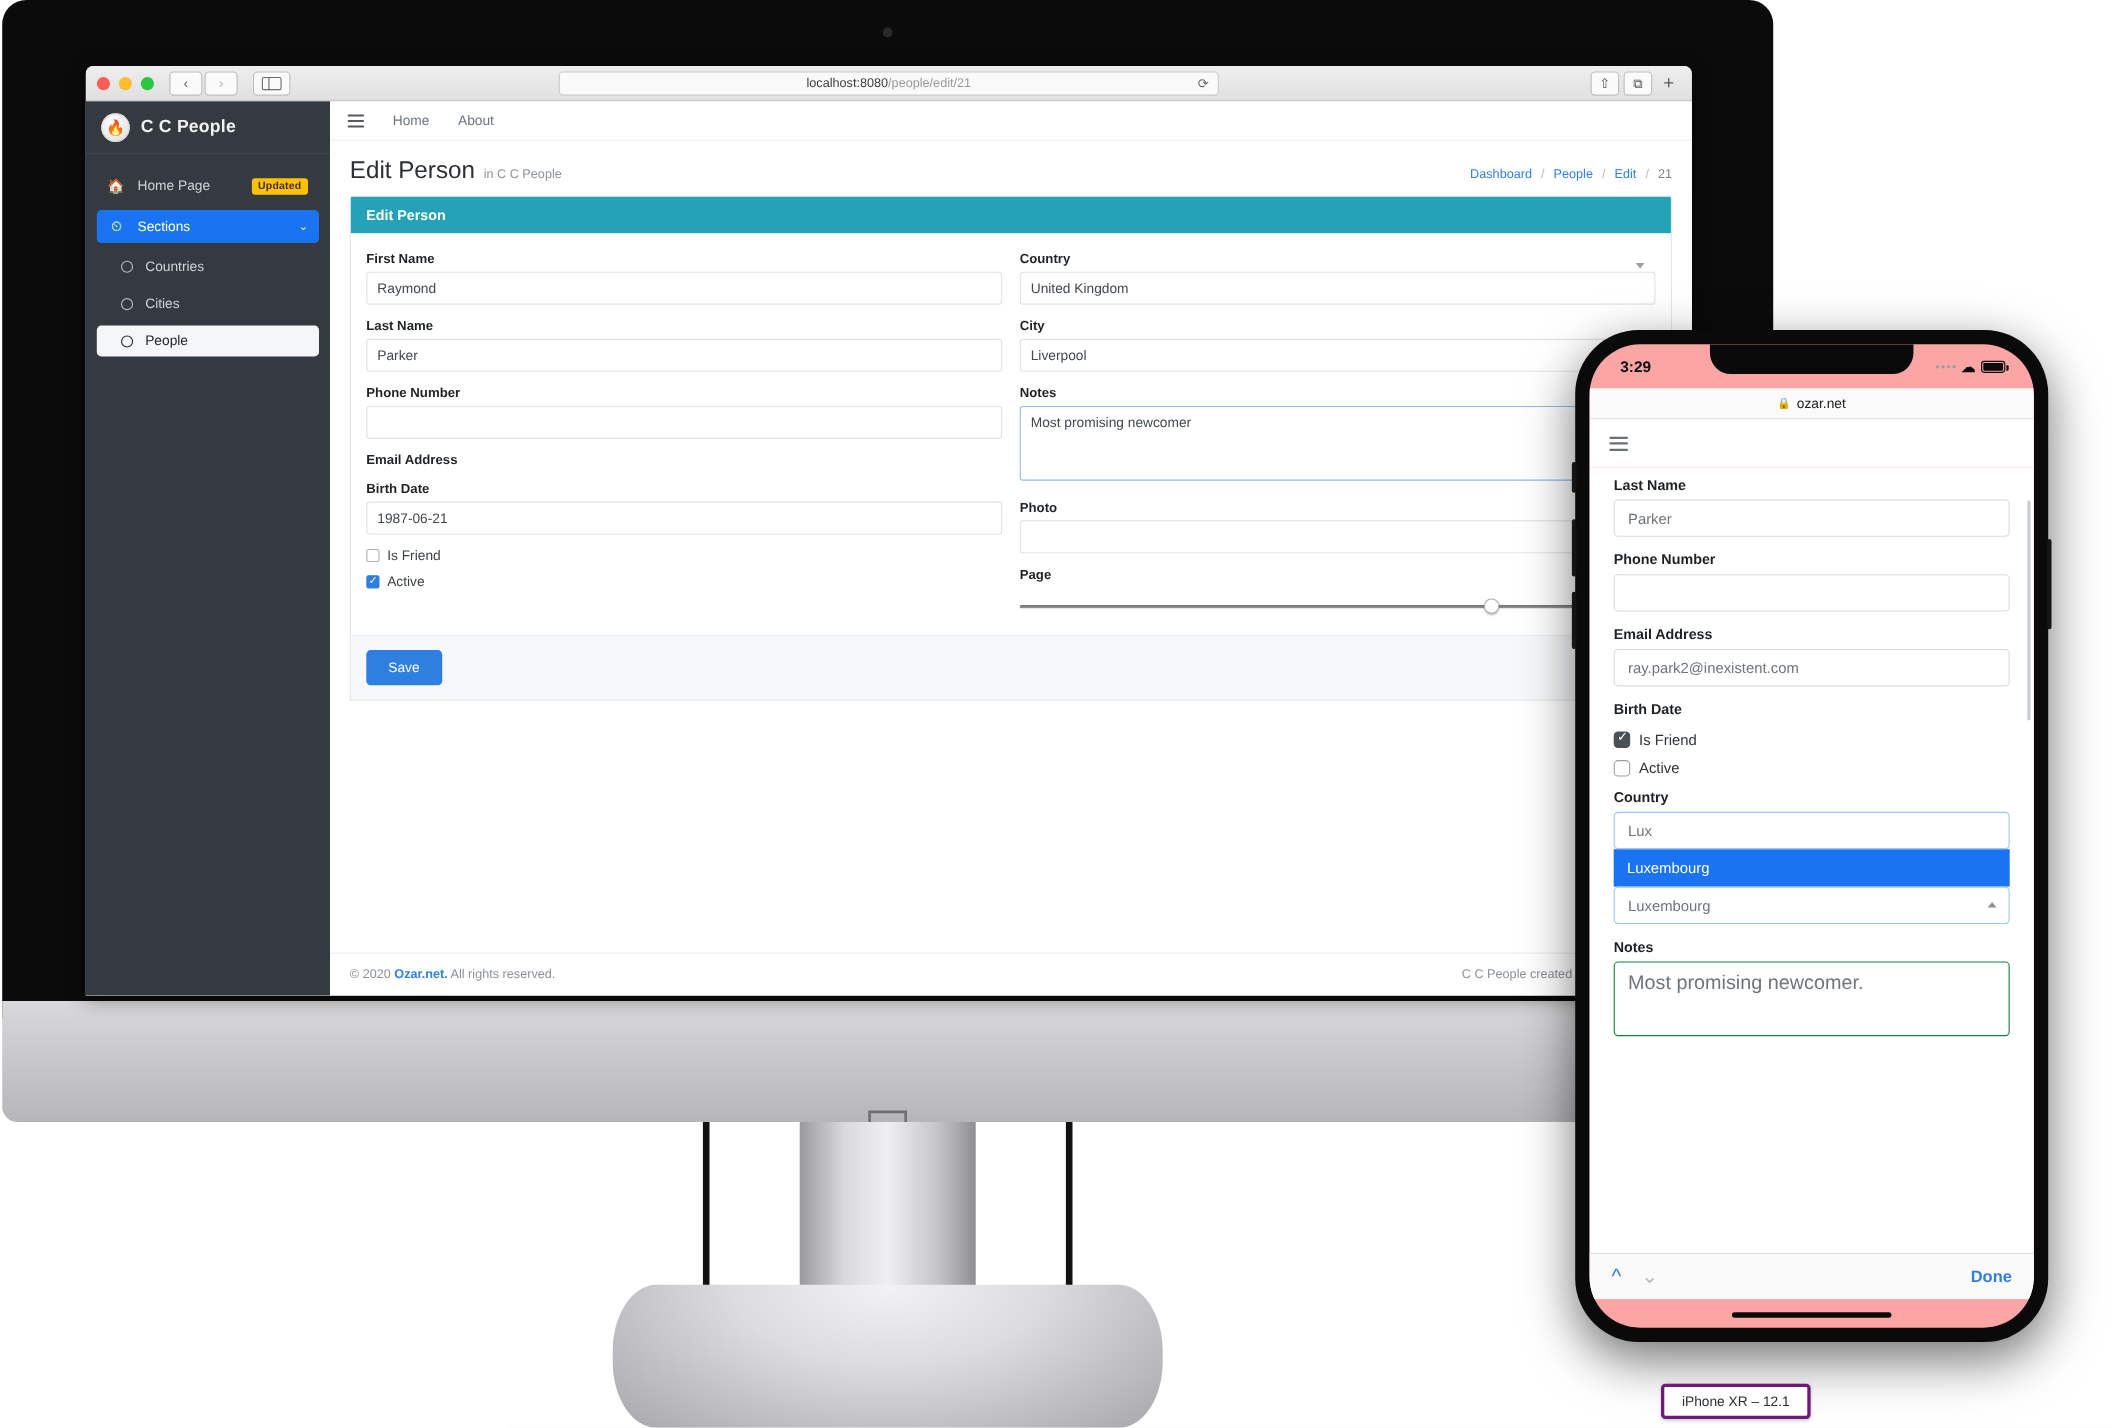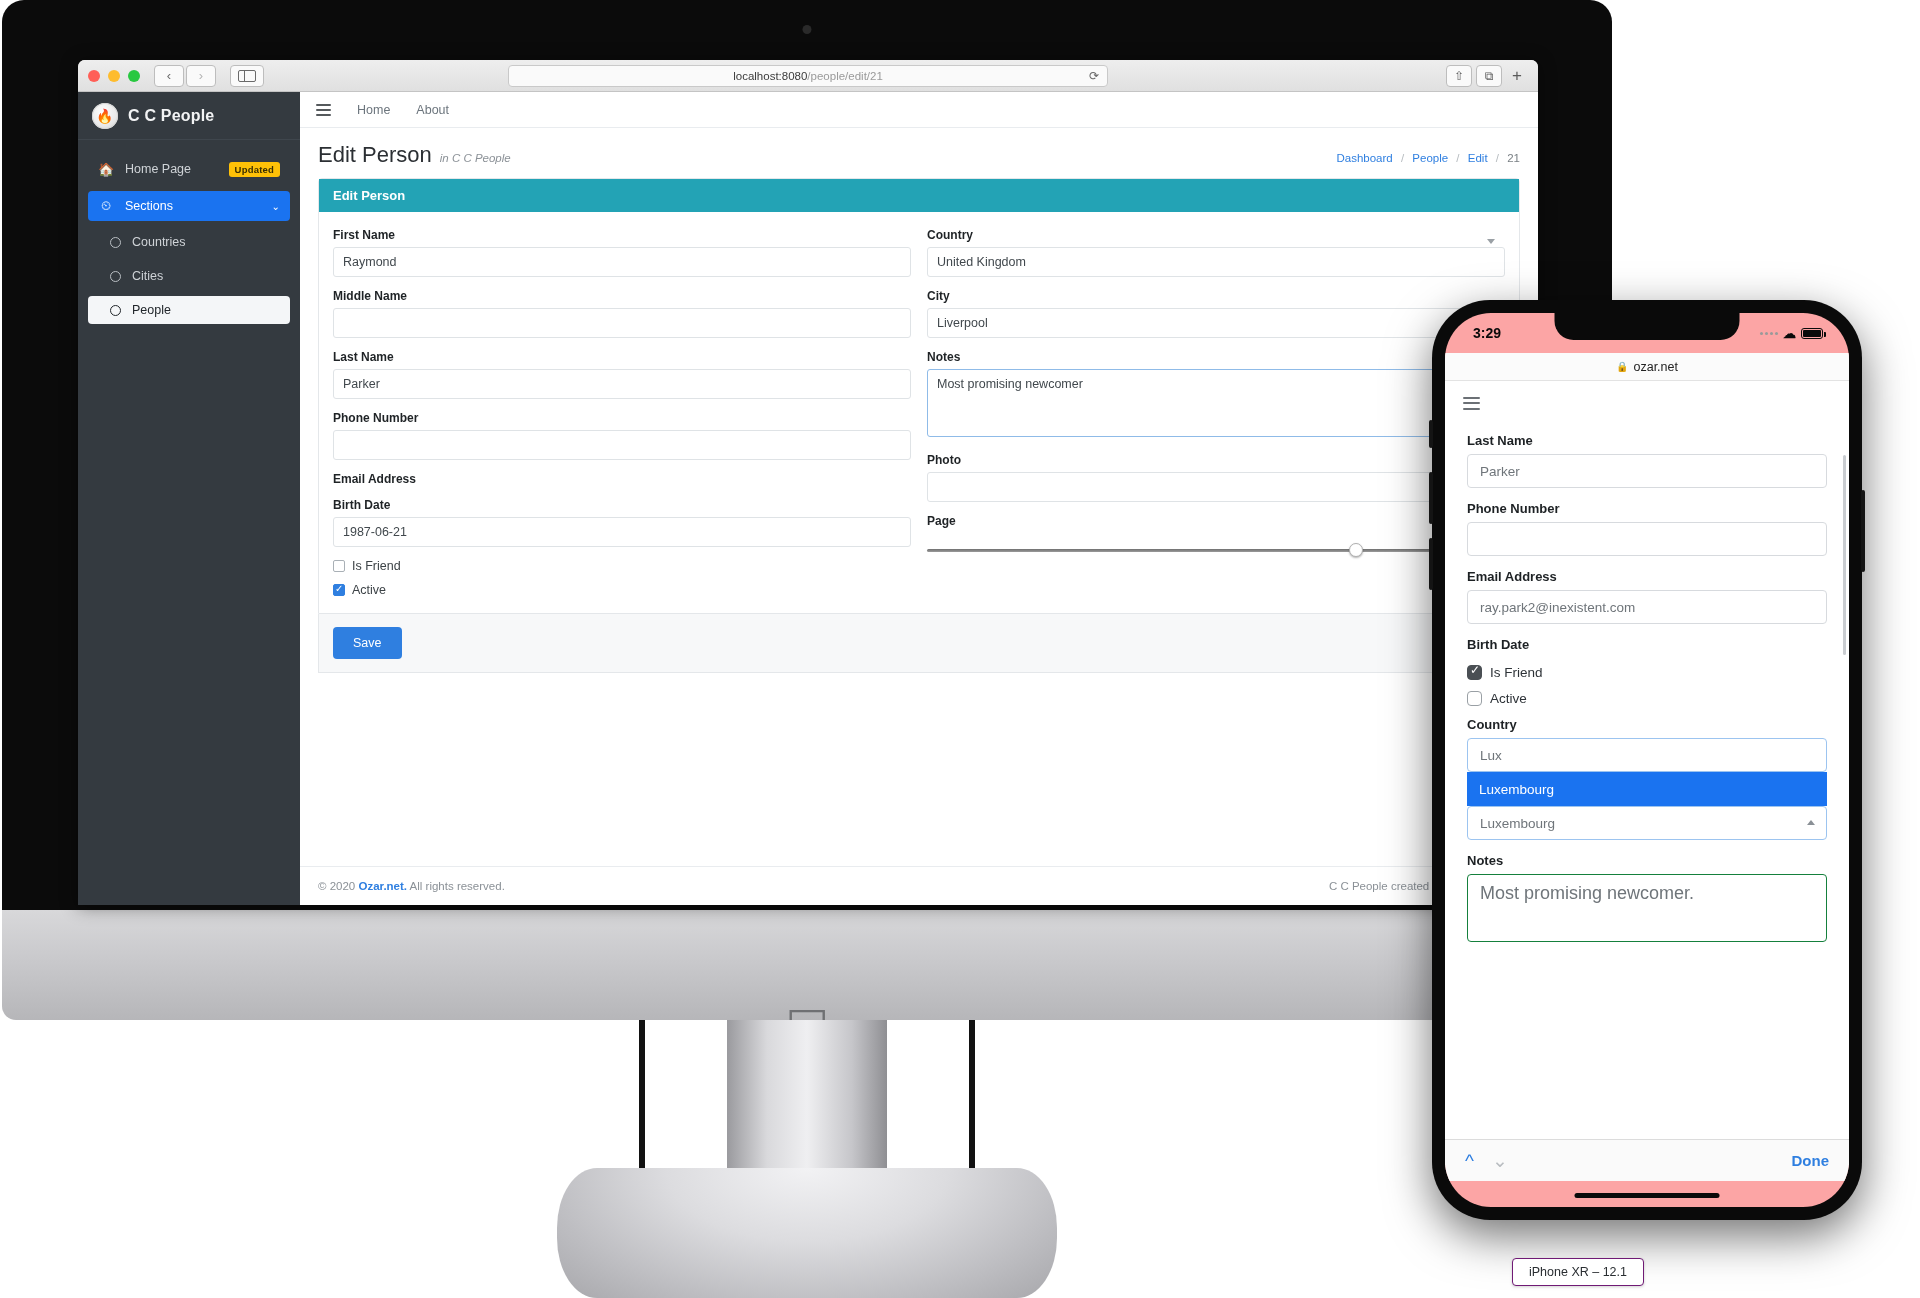--- a/index.html
+++ b/index.html
@@ -119,21 +119,21 @@
   
   .content { flex:1; display:flex; flex-direction:column; background:#fff; min-width:0; }
   .topnav { height:36px; background:#fff; border-bottom:1px solid #e9ecef;
     display:flex; align-items:center; gap:26px; padding:0 16px; }
   .burger { display:inline-flex; flex-direction:column; gap:3px; }
   .burger span { display:block; width:15px; height:2px; background:#55595c; border-radius:1px; }
   .topnav a { color:#6c757d; font-size:12.5px; text-decoration:none; }
 
   .page-head { padding:14px 18px 10px 18px; display:flex; align-items:baseline; background:#fff; }
   .page-title { font-size:22px; font-weight:400; color:#2b2f33; }
-  .page-sub { font-size:11.5px; color:#8b9197; margin-left:8px;font-style:italic; }
+  .page-sub { font-size:11.5px; color:#8b9197; margin-left:8px; }
   .crumbs { margin-left:auto; font-size:11.5px; color:#7a8085; }
   .crumbs a { color:#2f7fe0; text-decoration:none; }
   .crumbs .sep { color:#b6bbbf; margin:0 5px; }
 
   .card { margin:0 18px; border:1px solid #e4e7ea; border-radius:4px 4px 0 0; background:#fff; }
   .card-head { background:#23a3b5; color:#fff; font-size:13px; font-weight:600;
     padding:9px 14px; }
   .card-body { padding:16px 14px 6px 14px; display:flex; gap:16px; }
   .col { flex:1; min-width:0; }
 
@@ -240,21 +240,21 @@
     padding:0 20px; }
   .kb-arrows { display:flex; gap:18px; align-items:center; }
   .arrow-up, .arrow-dn { font-size:19px; line-height:1; }
   .arrow-up { color:#2f7fe0; } .arrow-dn { color:#b9bdc1; }
   .kb-done { margin-left:auto; color:#2f7fe0; font-size:15px; font-weight:600; }
   .home-ind { position:absolute; left:50%; transform:translateX(-50%); bottom:9px;
     width:145px; height:5px; background:#0a0a0a; border-radius:3px; }
 
   .device-label {
     position:absolute; left:1578px; top:1258px; transform:translateX(-50%);
-    background:#fff; border:1px solid #701a75; border-radius:4px;
+    background:#fff; border:3px solid #701a75; border-radius:4px;
     padding:6px 16px; font-size:12.5px; color:#2a2e32;
     box-shadow:0 1px 3px rgba(0,0,0,.18);
     text-align:center;
   }
 </style>
 </head>
 <body>
 
 <div class="stage">
 
@@ -362,24 +362,20 @@
             <div class="card-head">Edit Person</div>
             <div class="card-body">
 
               <div class="col">
 
                 <div class="fgroup">
                   <label class="flabel">First Name</label>
                   <input class="finput" value="Raymond" style="">
                 </div>
                 <div class="fgroup">
-                  <label class="flabel">Middle Name</label>
-                  <input class="finput" value="" style="">
-                </div>
-                <div class="fgroup">
                   <label class="flabel">Last Name</label>
                   <input class="finput" value="Parker" style="">
                 </div>
                 <div class="fgroup">
                   <label class="flabel">Phone Number</label>
                   <input class="finput" value="" style="">
                 </div>
                 <div class="fgroup">
                   <label class="flabel">Email Address</label>
                 </div>

